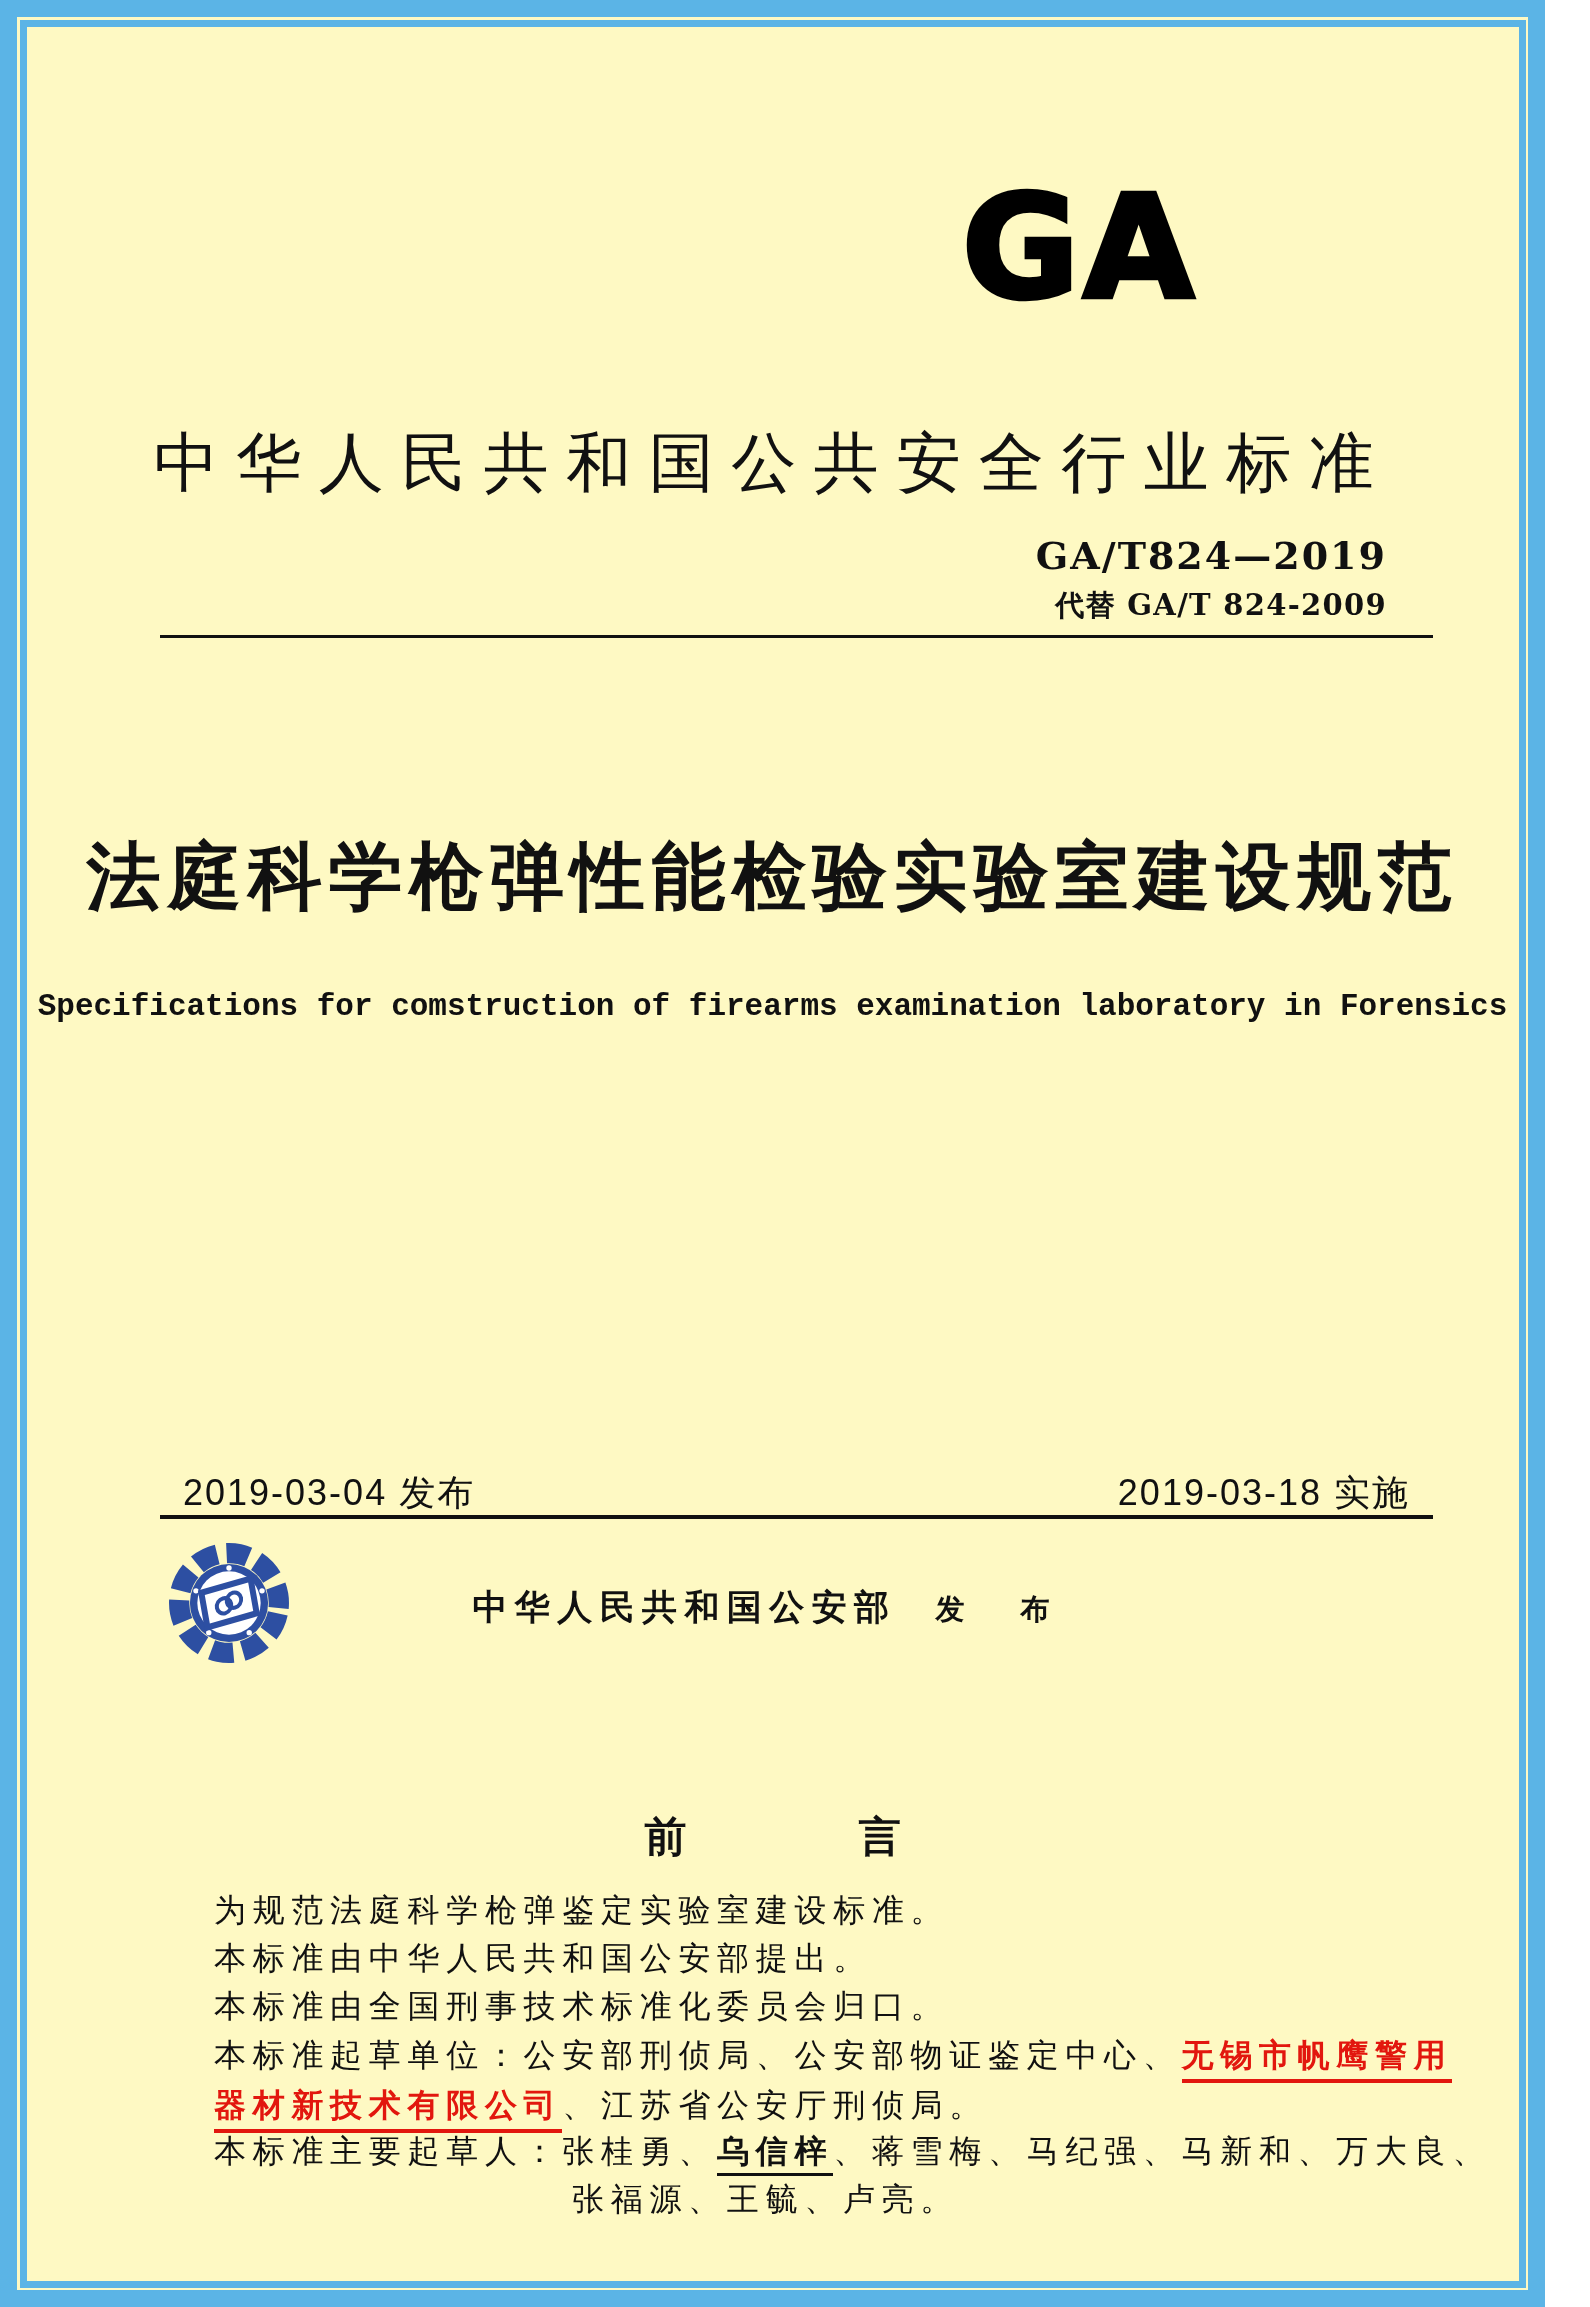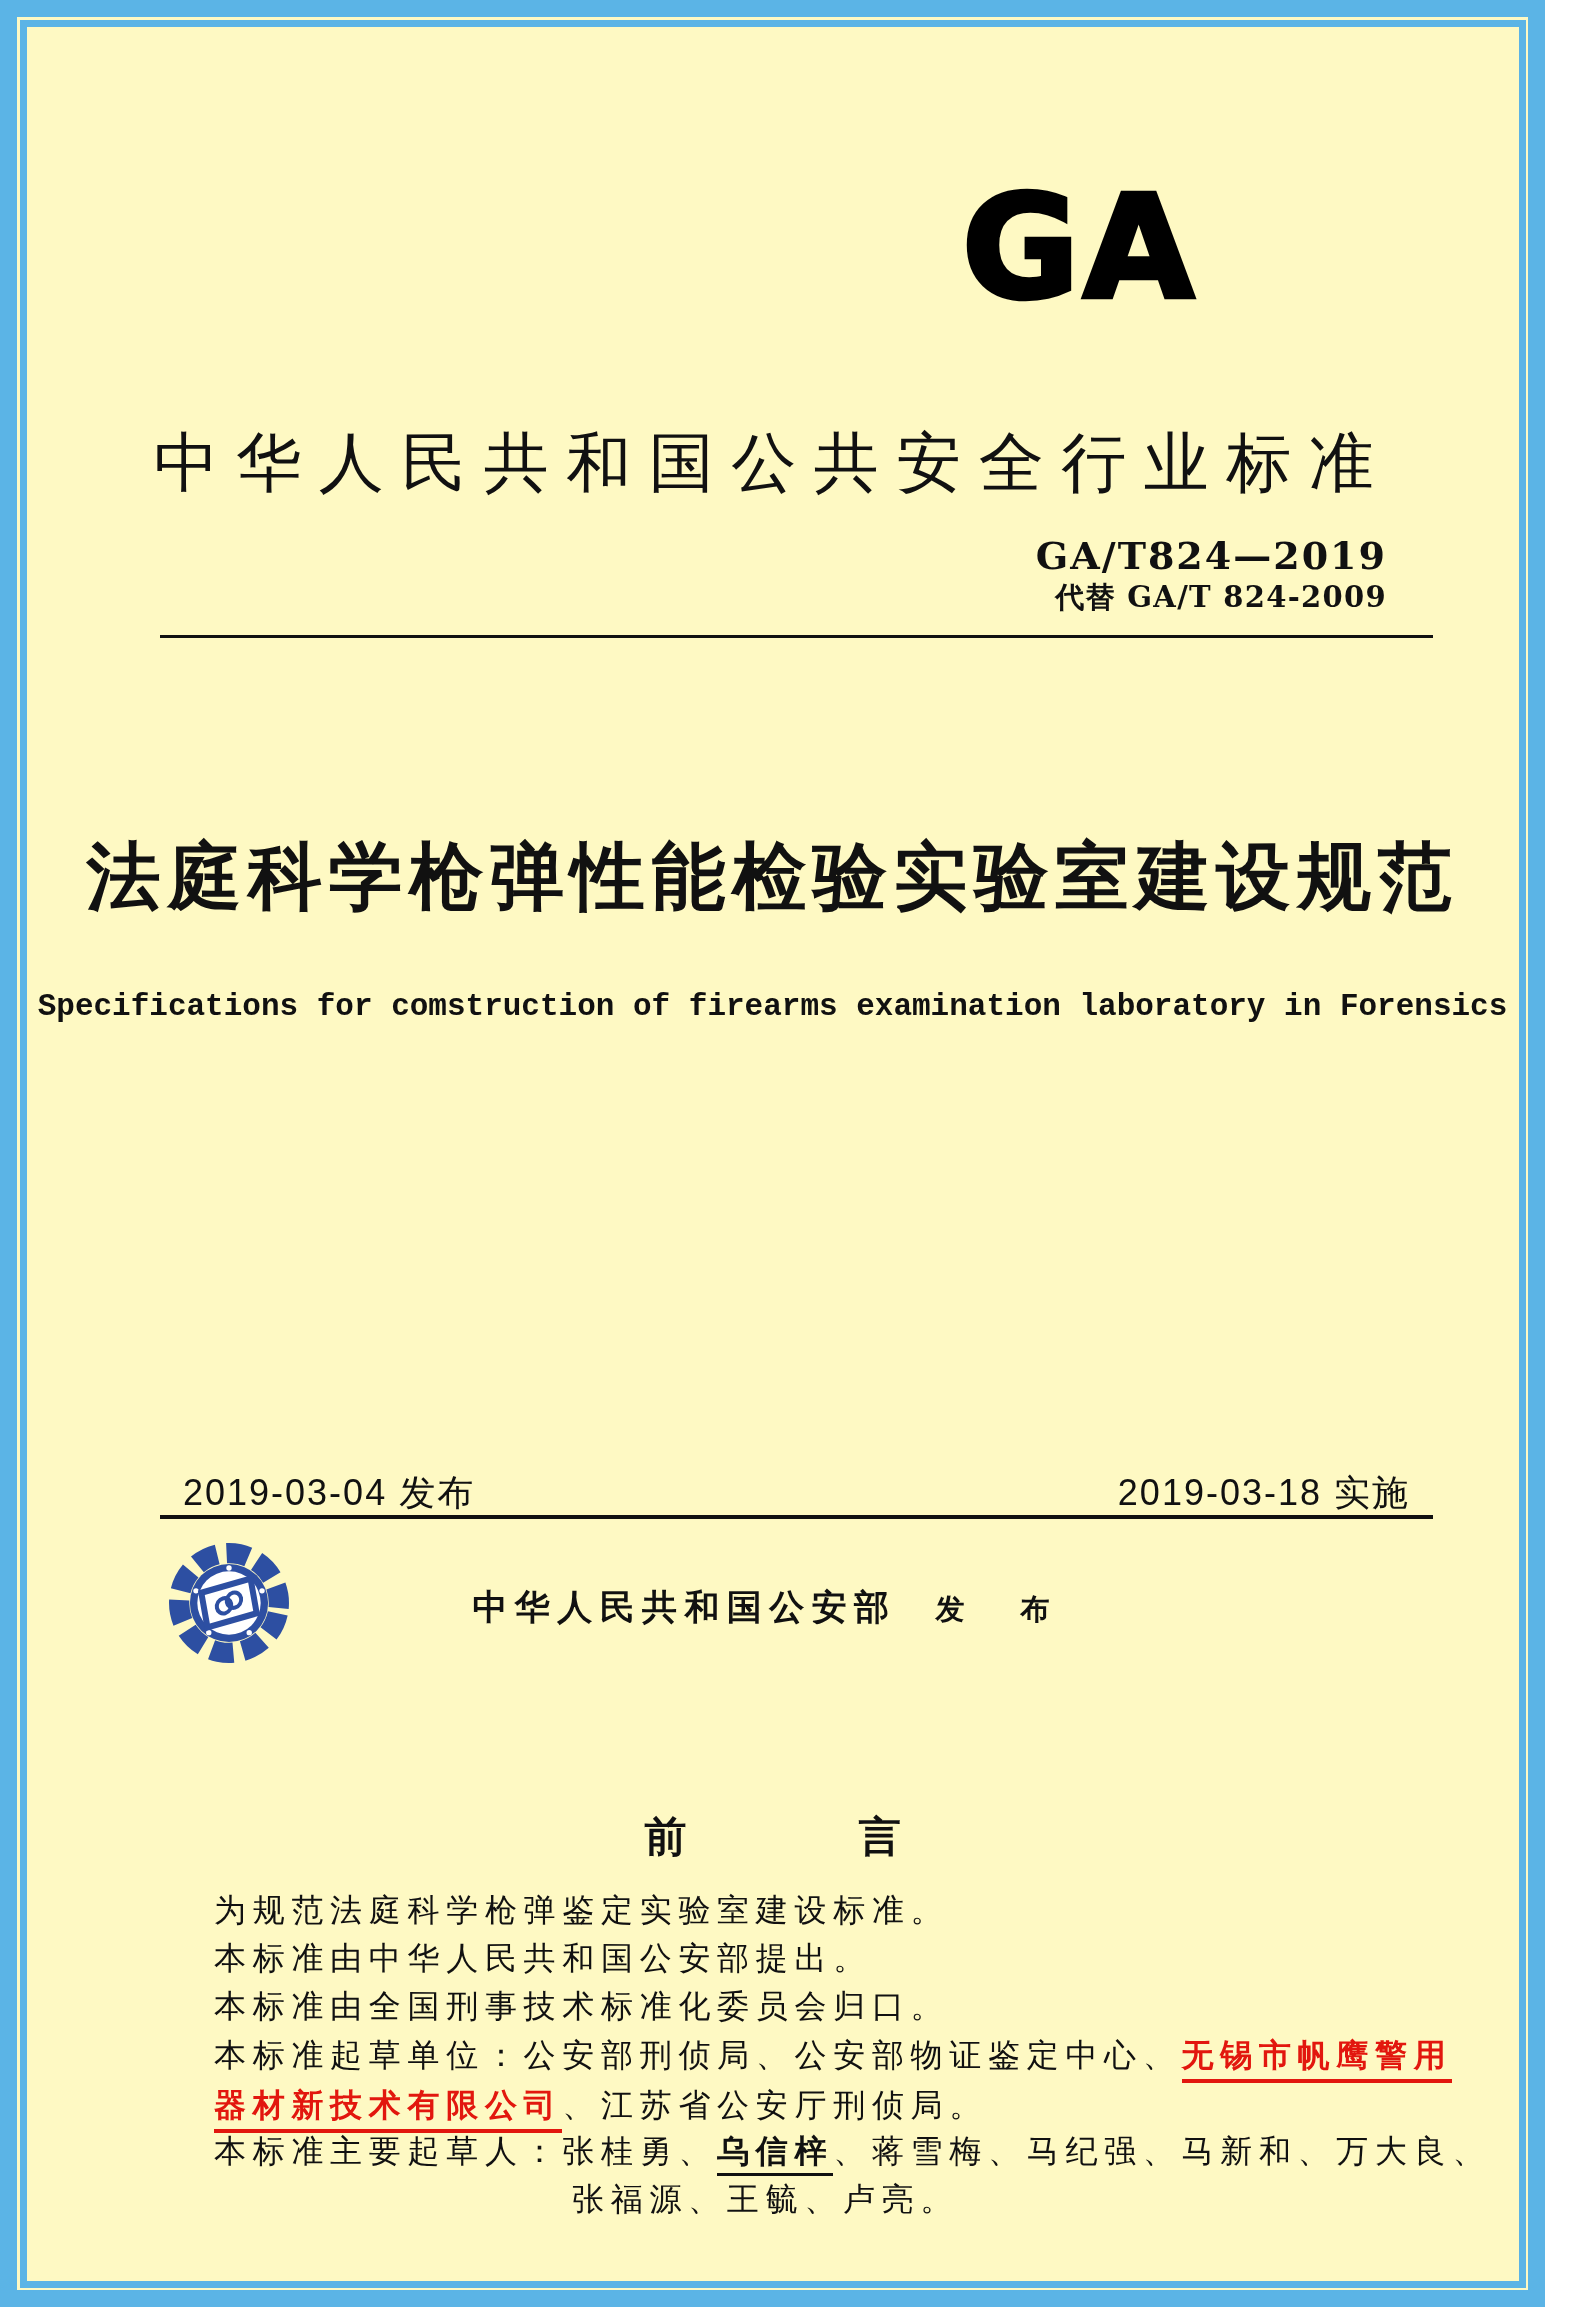--- a/index.html
+++ b/index.html
@@ -18,21 +18,21 @@
     font-size:143px; line-height:1; letter-spacing:4px;
     -webkit-text-stroke:4.7px #000; color:#000;
   }
   .std-heading {
     position:absolute; top:399px; left:0; width:100%;
     text-align:center; font-weight:normal; font-size:65px;
     letter-spacing:17.5px; white-space:nowrap;margin-top:20px;
   }
   .std-no-block { position:absolute; top:533px; right:158px; text-align:right; }
   .std-no { font-size:38px; font-weight:bold; letter-spacing:2px; }
-  .std-replaces { font-size:29px; font-weight:bold; letter-spacing:1.3px; margin-top:0; }
+  .std-replaces { font-size:29px; font-weight:bold; letter-spacing:1.3px; margin-top:8px; }
 
   .rule-top { position:absolute; left:160px; top:635px; width:1273px; height:3.4px; background:#111; }
 
   .title-cn {
     position:absolute; top:828px; left:0; width:100%;
     text-align:center; font-weight:bold; font-size:74px;
     letter-spacing:6.7px; white-space:nowrap;
   }
   .title-en {
     position:absolute; top:989px; left:0; width:100%;

